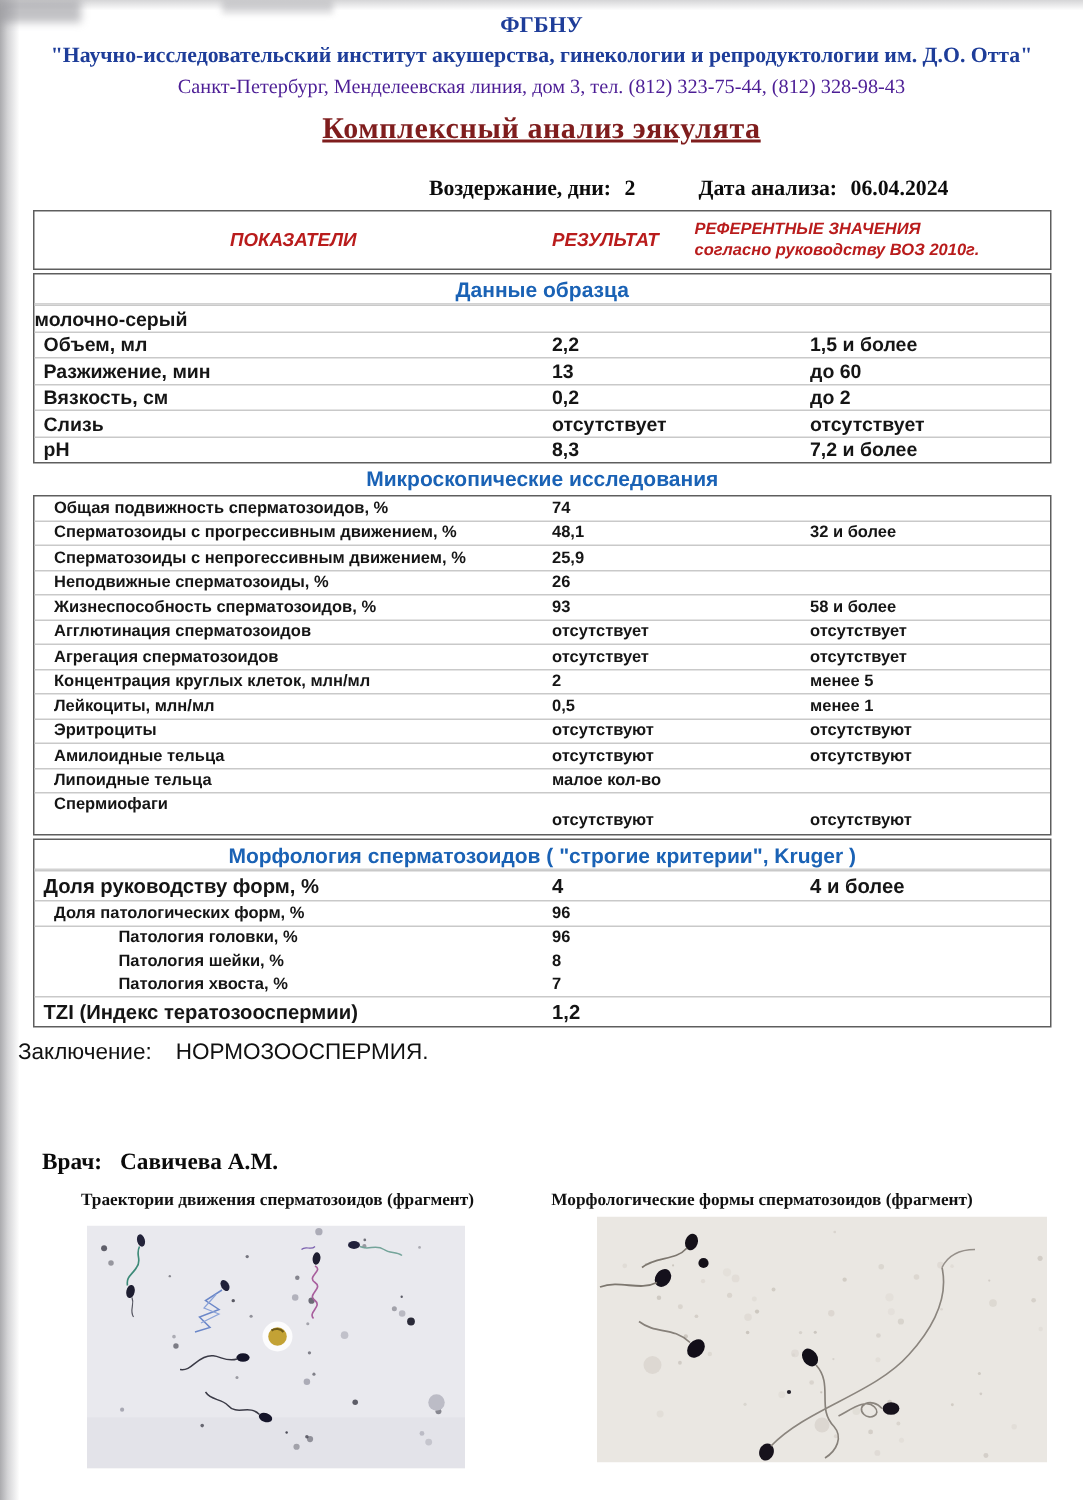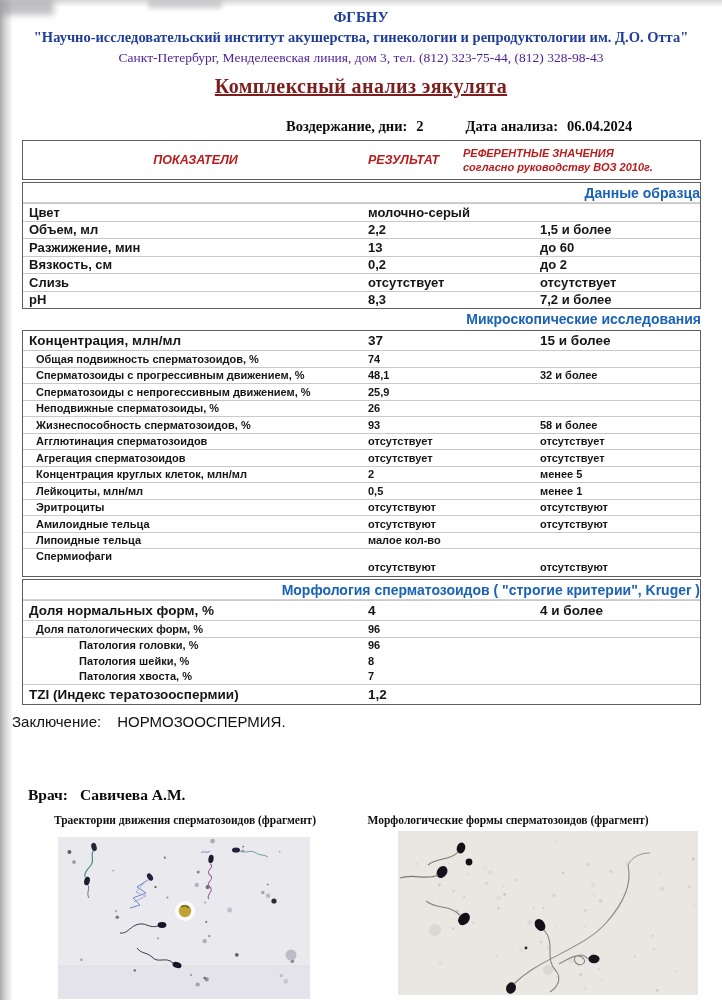--- a/index.html
+++ b/index.html
@@ -27,21 +27,21 @@
   .meta .gap{width:42px;}
 
   .table-wrap{margin:0 21px 0 22px;color:#151515;}
   .head-box{border:1px solid #5e5e5e;display:grid;grid-template-columns:345px 95px 1fr;align-items:center;height:38px;
     font-style:italic;font-weight:700;color:#b91c1c;background:#fff;}
   .h-ind{text-align:center;font-size:12.5px;}
   .h-res{font-size:12.5px;}
   .h-ref{font-size:11px;line-height:1.3;padding-right:4px;}
 
   .section-box{border:1px solid #5e5e5e;margin-top:2px;}
-  .section-title{color:#1a62b5;font-weight:700;font-size:14px;text-align:right;}
+  .section-title{color:#1a62b5;font-weight:700;font-size:14px;text-align:center;}
   .section-title.inside{padding:2px 0 1px;border-bottom:1px solid #d2d2d2;}
   .section-title.outside{padding:2px 0 1px;}
   .t-row{display:grid;grid-template-columns:345px 172px 1fr;align-items:center;border-top:1px solid #c9c9c9;font-weight:700;}
   .section-box .t-row:first-child{border-top:none;}
   .t-row.nosep{border-top:none;}
   .s-xl{font-size:13.5px;min-height:19px;}
   .s-lg{font-size:13px;min-height:16.5px;}
   .s-md{font-size:11px;min-height:15.5px;}
   .tall{min-height:27px;}
   .tall .cell-label{align-self:start;padding-top:1px;}
@@ -91,21 +91,20 @@
     <div class="h-res">РЕЗУЛЬТАТ</div>
     <div class="h-ref">
       <div>РЕФЕРЕНТНЫЕ ЗНАЧЕНИЯ</div>
       <div>согласно руководству ВОЗ 2010г.</div>
     </div>
   </div>
   <div>
       <div class="section-box">
         <div class="section-title inside">Данные образца</div>
         <div class="t-row s-lg ind-0">
-          <div class="cell cell-label">Цвет</div>
           <div class="cell cell-result">молочно-серый</div>
           <div class="cell cell-ref"></div>
         </div>
         <div class="t-row s-lg ind-0">
           <div class="cell cell-label">Объем, мл</div>
           <div class="cell cell-result">2,2</div>
           <div class="cell cell-ref">1,5 и более</div>
         </div>
         <div class="t-row s-lg ind-0">
           <div class="cell cell-label">Разжижение, мин</div>
@@ -123,25 +122,20 @@
           <div class="cell cell-ref">отсутствует</div>
         </div>
         <div class="t-row s-lg ind-0">
           <div class="cell cell-label">pH</div>
           <div class="cell cell-result">8,3</div>
           <div class="cell cell-ref">7,2 и более</div>
         </div>
       </div>
       <div class="section-title outside">Микроскопические исследования</div>
       <div class="section-box">
-        <div class="t-row s-xl ind-0">
-          <div class="cell cell-label">Концентрация, млн/мл</div>
-          <div class="cell cell-result">37</div>
-          <div class="cell cell-ref">15 и более</div>
-        </div>
         <div class="t-row s-md ind-1">
           <div class="cell cell-label">Общая подвижность сперматозоидов, %</div>
           <div class="cell cell-result">74</div>
           <div class="cell cell-ref"></div>
         </div>
         <div class="t-row s-md ind-1">
           <div class="cell cell-label">Сперматозоиды с прогрессивным движением, %</div>
           <div class="cell cell-result">48,1</div>
           <div class="cell cell-ref">32 и более</div>
         </div>
@@ -197,21 +191,21 @@
         </div>
         <div class="t-row s-md ind-1 tall">
           <div class="cell cell-label">Спермиофаги</div>
           <div class="cell cell-result">отсутствуют</div>
           <div class="cell cell-ref">отсутствуют</div>
         </div>
       </div>
       <div class="section-box">
         <div class="section-title inside">Морфология сперматозоидов ( "строгие критерии", Kruger )</div>
         <div class="t-row s-xl ind-0">
-          <div class="cell cell-label">Доля нормальных форм, %</div>
+          <div class="cell cell-label">Доля руководству форм, %</div>
           <div class="cell cell-result">4</div>
           <div class="cell cell-ref">4 и более</div>
         </div>
         <div class="t-row s-md ind-1">
           <div class="cell cell-label">Доля патологических форм, %</div>
           <div class="cell cell-result">96</div>
           <div class="cell cell-ref"></div>
         </div>
         <div class="t-row s-md ind-2">
           <div class="cell cell-label">Патология головки, %</div>

